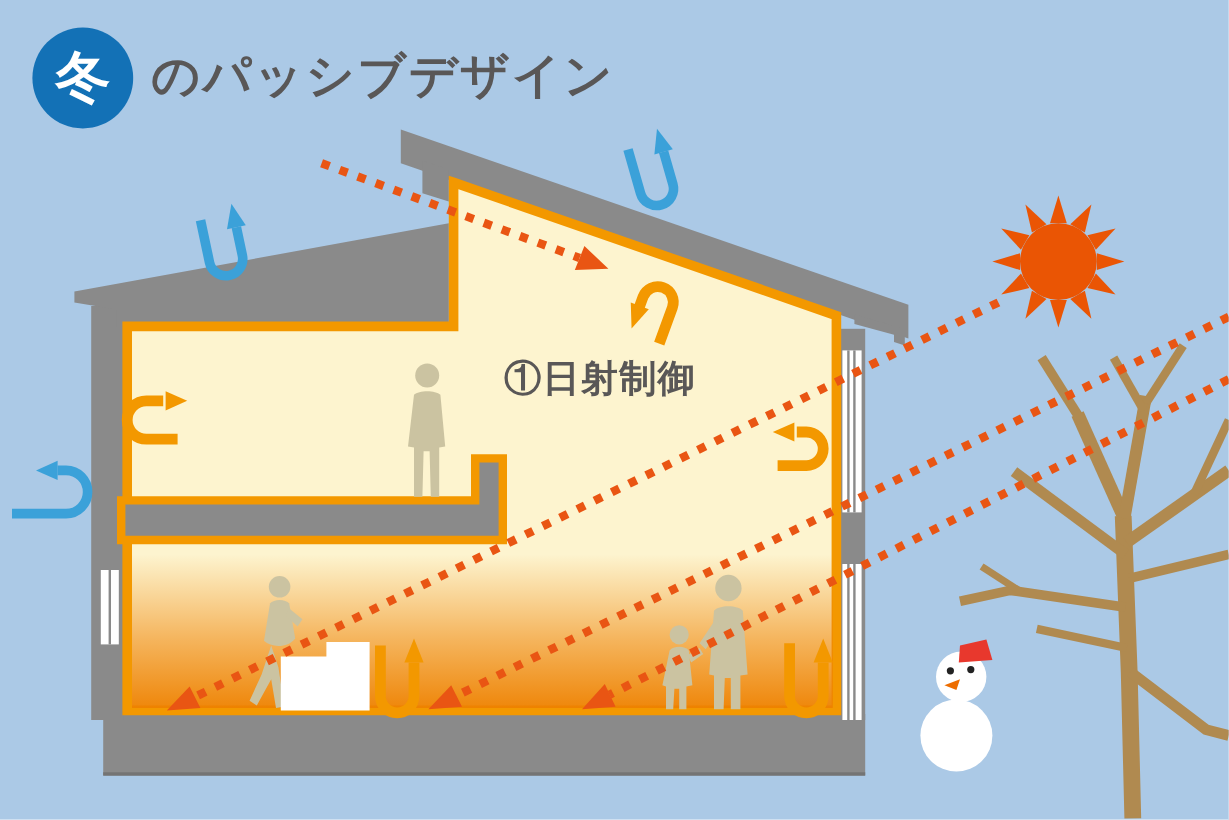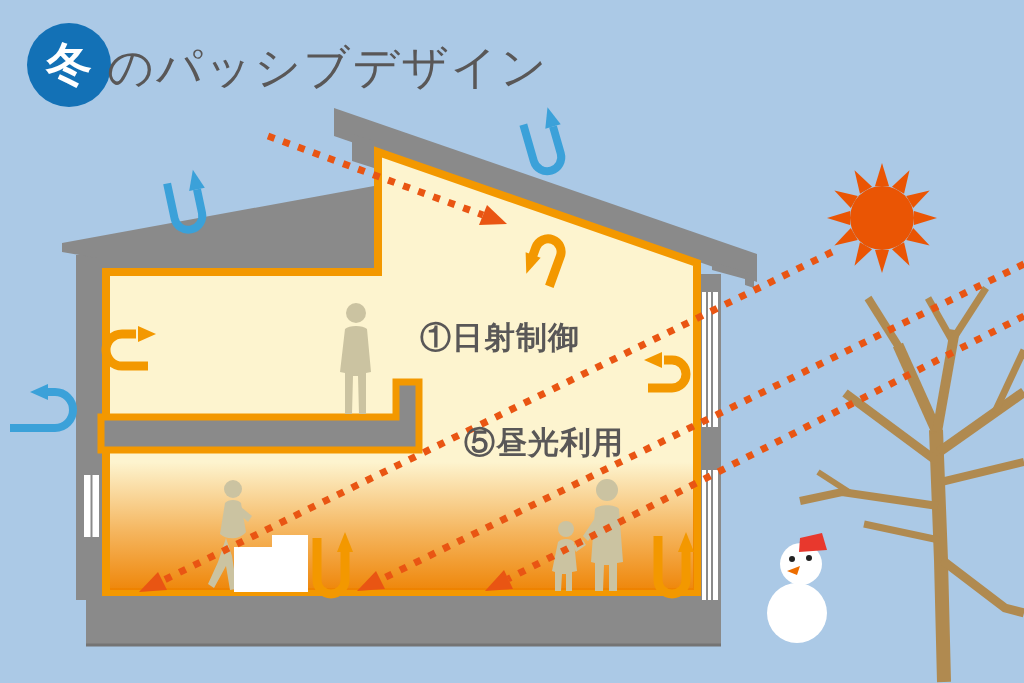--- a/index.html
+++ b/index.html
@@ -25,21 +25,21 @@
   .sil{fill:var(--c-silhouette);}
   .tree{stroke:var(--c-tree);fill:none;stroke-linecap:butt;}
   .glowstop1{stop-color:var(--c-floor-glow);stop-opacity:0;}
   .glowstop2{stop-color:var(--c-floor-glow);stop-opacity:.55;}
   .glowstop3{stop-color:var(--c-floor-glow);stop-opacity:.95;}
   .label{position:absolute;font-weight:bold;color:var(--c-label-text);
          font-size:31px;letter-spacing:1px;white-space:nowrap;line-height:1;}
   .title-badge{position:absolute;left:27px;top:23px;width:84px;height:84px;border-radius:50%;
          background:var(--c-badge);display:flex;align-items:center;justify-content:center;}
   .title-badge span{color:#fff;font-size:46px;font-weight:bold;}
-  .title-text{position:absolute;left:107px;top:44px;font-size:46px;font-weight:normal;
+  .title-text{position:absolute;left:126px;top:44px;font-size:40px;font-weight:bold;
          color:var(--c-label-text);letter-spacing:2px;white-space:nowrap;line-height:1;}
 </style>
 </head>
 <body>
 
 <div class="stage">
 
 <svg width="1024" height="683" viewBox="0 0 1024 683">
   <defs>
     <linearGradient id="glow" x1="0" y1="0" x2="0" y2="1">
@@ -194,16 +194,15 @@
     <path class="ray" d="M1024,316 L508,579"></path>
     <polygon class="rayhead" points="485,591 513,589 504,570"></polygon>
   </g>
 </svg>
 
 <div class="title-badge">
   <span>冬</span>
 </div>
 <div class="title-text">のパッシブデザイン</div>
 
-<div class="label" style="left:420px;top:322px">①日射制御</div>
-<div class="label" style="left:464px;top:427px">⑤昼光利用</div>
+<div class="label" style="left:420px;top:300px">①日射制御</div>
 
 </div>
 
 </body></html>

